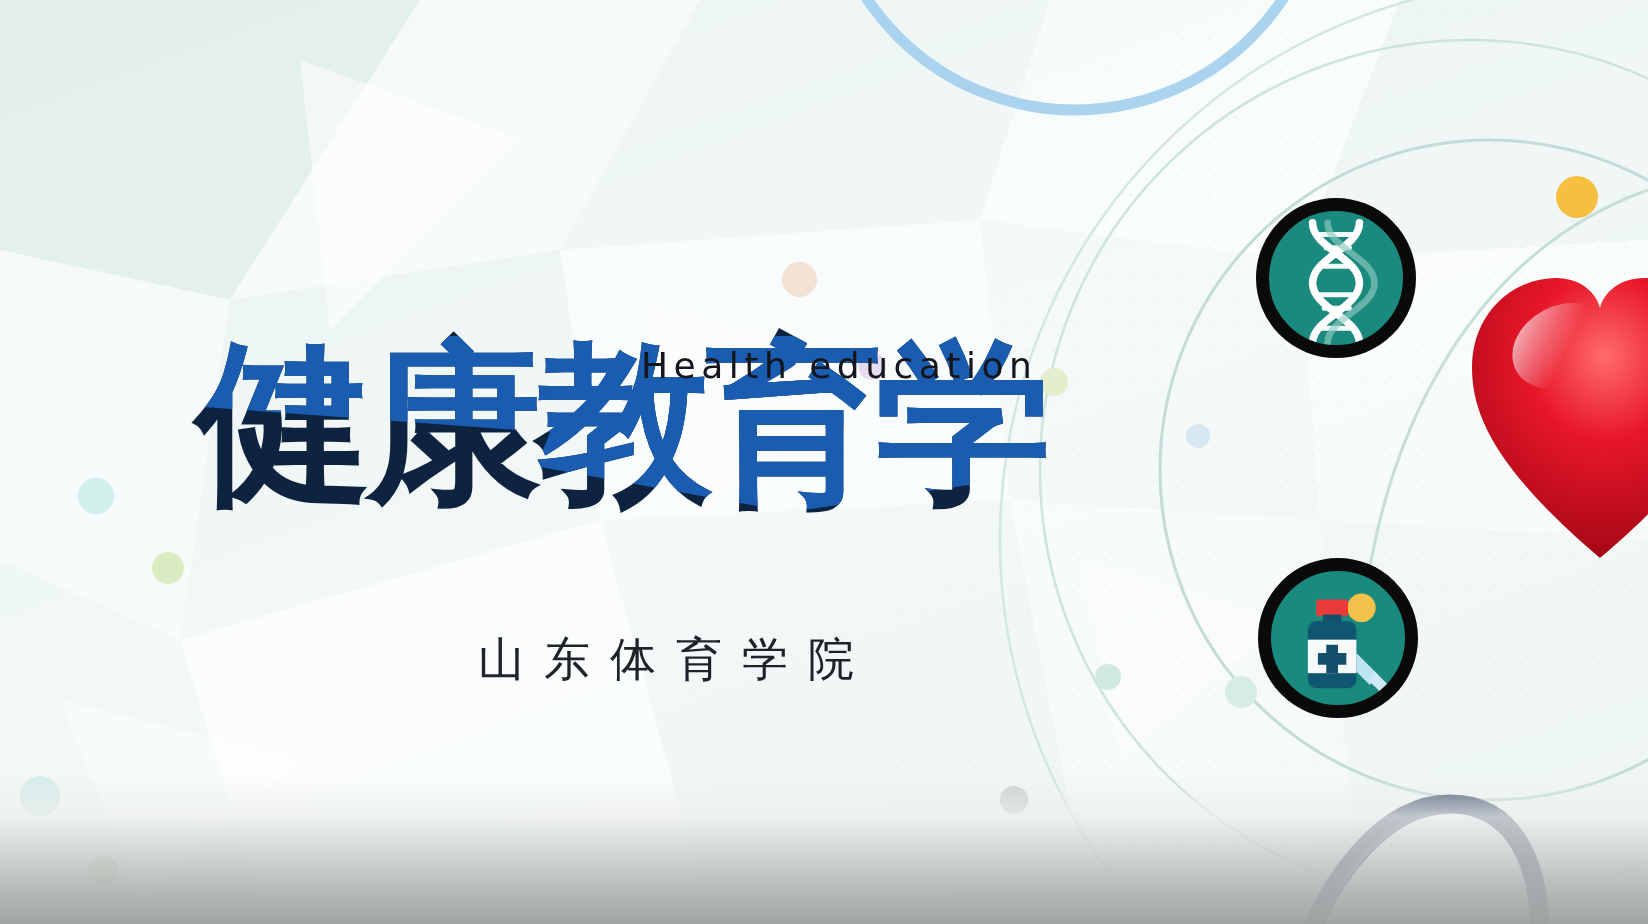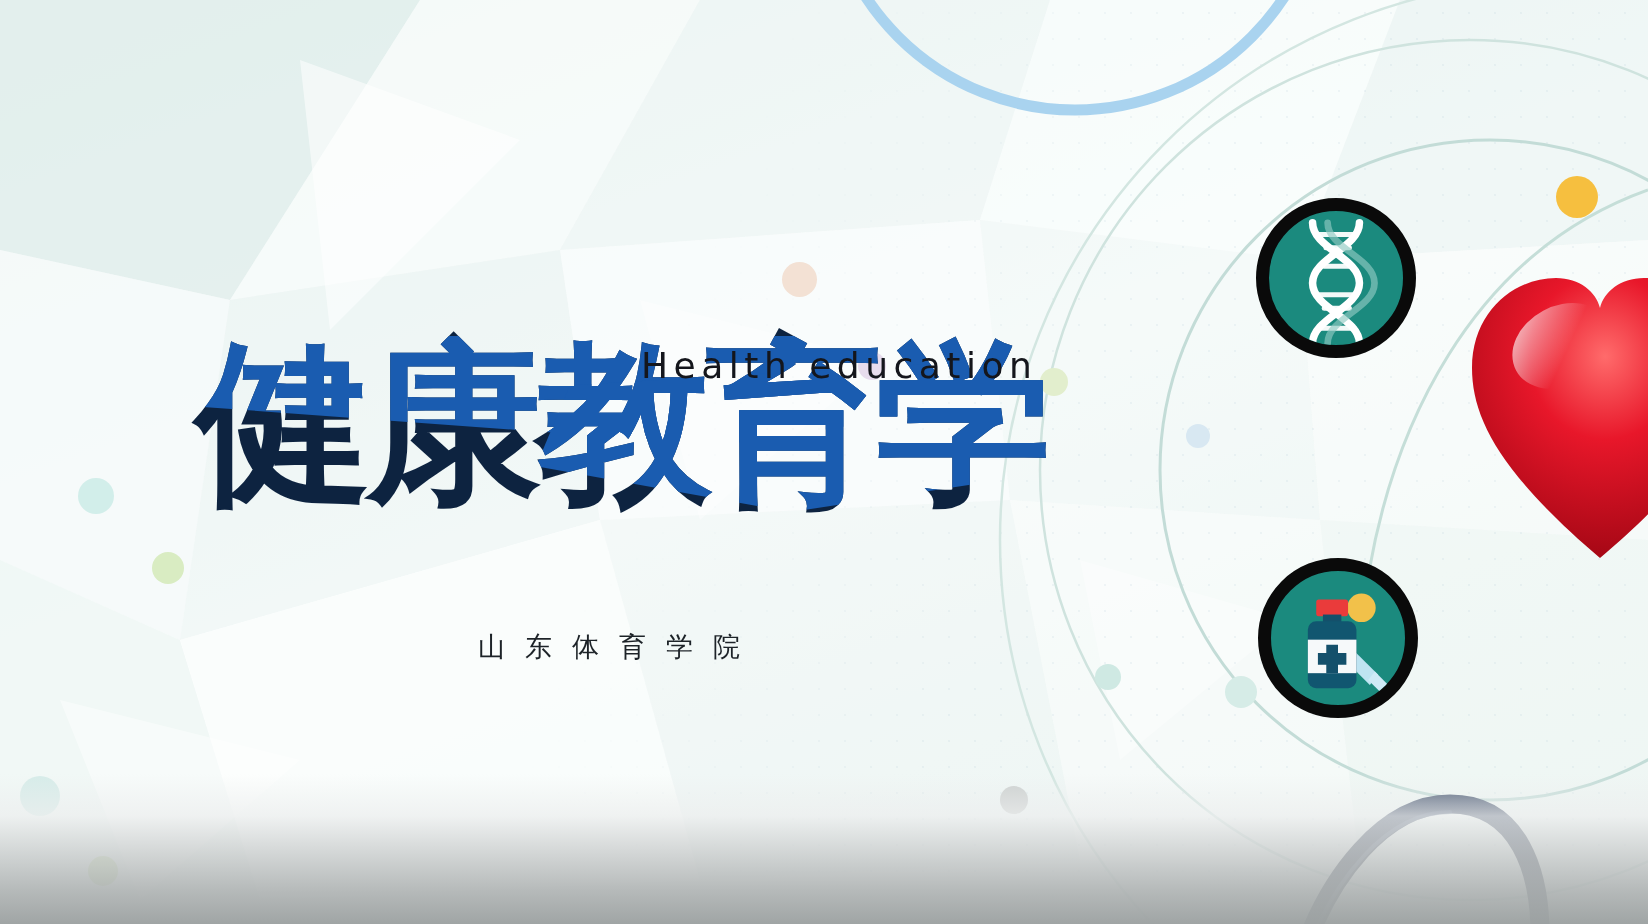--- a/index.html
+++ b/index.html
@@ -81,21 +81,21 @@
     font-size:36px;
     font-weight:400;
     letter-spacing:5.5px;
     color:#14161c;
     white-space:nowrap;
     font-family:"DejaVu Sans","Liberation Sans",sans-serif;
   }
 
   .org-name{
     position:absolute;left:478px;top:629px;
-    font-size:27px;
+    font-size:46px;
     font-weight:400;
     letter-spacing:20px;
     color:#1d2328;
     white-space:nowrap;
     font-family:"DejaVu Sans","Liberation Sans",sans-serif;
   }
 
   
   .badge{
     position:absolute;border-radius:50%;

